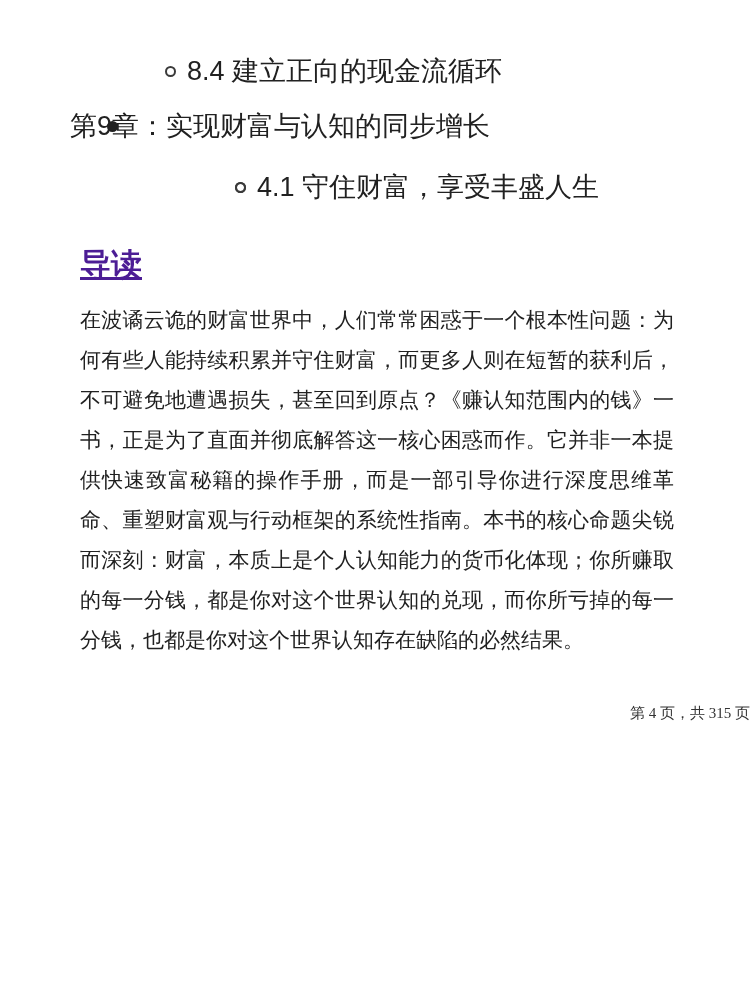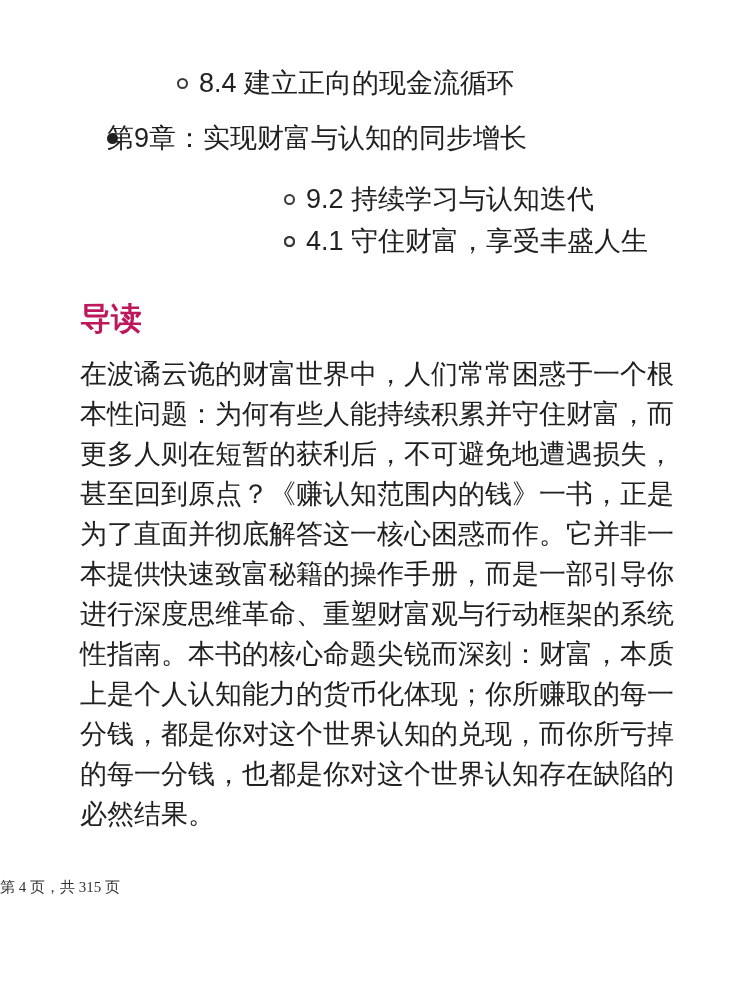--- a/index.html
+++ b/index.html
@@ -22,32 +22,32 @@
     padding: 57px 0 0 0;
   }
   .toc li {
     position: relative;
     font-size: 27px;
     line-height: 28px;
     color: #212121;
   }
   .toc-sublist {
     list-style: none;
-    margin: 12px;
+    margin: 0;
     padding: 0;
   }
   li.toc-sub-item {
     padding-left: 187px;
     margin-bottom: 14px;
   }
   li.toc-sub-item:last-child {
     margin-bottom: 0;
   }
   li.toc-chapter {
-    padding-left: 107px;
+    padding-left: 70px;
     margin-top: 27px;
   }
   .chapter-label {
     display: block;
     margin-bottom: 33px;
   }
   .bullet-hollow {
     position: absolute;
     left: 165px;
     top: 9px;
@@ -69,28 +69,28 @@
   .doc-heading {
     margin: 48px 0 0 80px;
     font-size: 31px;
     line-height: 32px;
     font-weight: bold;
     color: #e8432c;
   }
   .doc-paragraph {
     margin: 19px 0 0 80px;
     width: 594px;
-    font-size: 27px;
+    font-size: 21px;
     line-height: 40px;
     text-align: justify;
     color: #212121;
   }
   .page-footer {
     margin-top: 44px;
-    text-align: left;
+    text-align: right;
     font-size: 15px;
     line-height: 18px;
     color: #333333;
     font-family: "Liberation Serif", "DejaVu Serif", serif;
   }
 </style>
 </head>
 <body>
 
 <div class="page">
@@ -104,37 +104,33 @@
           <span>8.4 建立正向的现金流循环</span>
         </li>
       </ul>
 
     <li class="toc-chapter">
       <span class="bullet-disc"></span>
       <span class="chapter-label">第9章：实现财富与认知的同步增长</span>
       <ul class="toc-sublist">
 
 
-          <li class="toc-sub-item">
-            <span class="bullet-hollow"></span>
-            <span>9.2 持续学习与认知迭代</span>
-          </li>
 
           <li class="toc-sub-item">
             <span class="bullet-hollow"></span>
           </li>
 
           <li class="toc-sub-item">
             <span class="bullet-hollow"></span>
             <span>4.1 守住财富，享受丰盛人生</span>
           </li>
         </ul>
     </li>
 
   </ul>
 
-  <h2 class="doc-heading" style="color: #be185d;">导读</h2>
+  <h2 class="doc-heading" style="color: #4c1d95; text-decoration: underline;">导读</h2>
 
   <p class="doc-paragraph">在波谲云诡的财富世界中，人们常常困惑于一个根本性问题：为何有些人能持续积累并守住财富，而更多人则在短暂的获利后，不可避免地遭遇损失，甚至回到原点？《赚认知范围内的钱》一书，正是为了直面并彻底解答这一核心困惑而作。它并非一本提供快速致富秘籍的操作手册，而是一部引导你进行深度思维革命、重塑财富观与行动框架的系统性指南。本书的核心命题尖锐而深刻：财富，本质上是个人认知能力的货币化体现；你所赚取的每一分钱，都是你对这个世界认知的兑现，而你所亏掉的每一分钱，也都是你对这个世界认知存在缺陷的必然结果。</p>
 
   <div class="page-footer">第 4 页，共 315 页</div>
 
 </div>
 
 </body></html>

